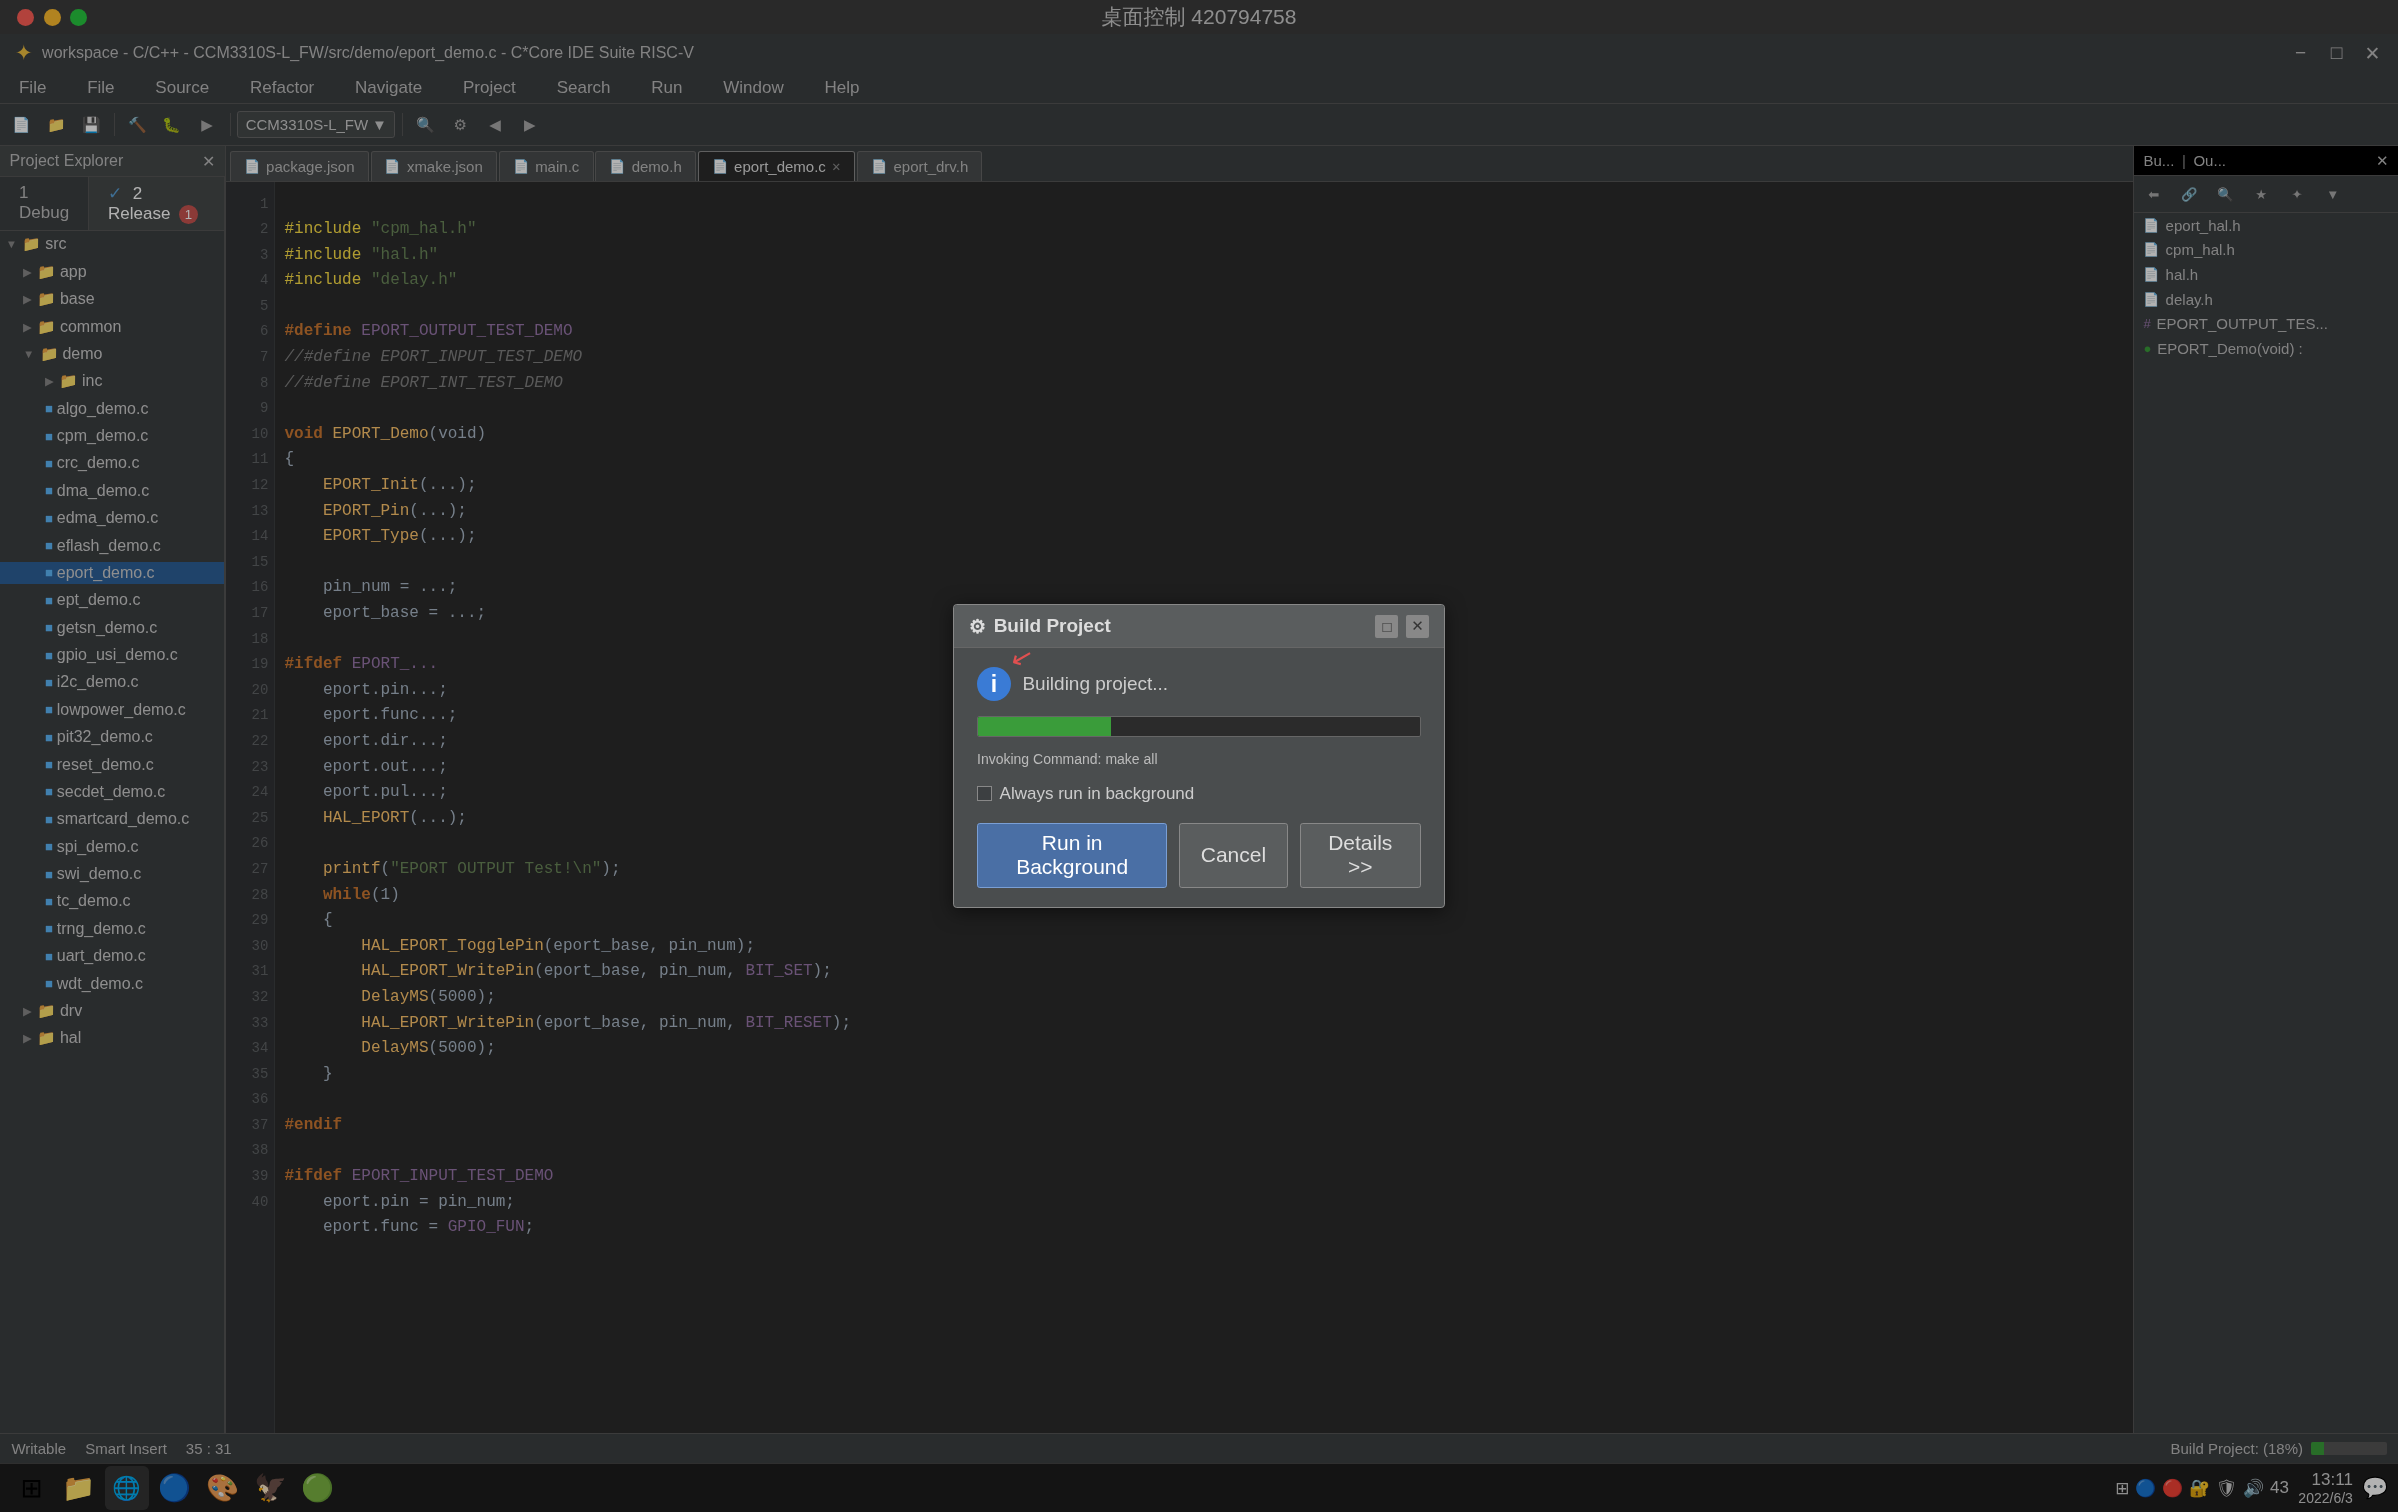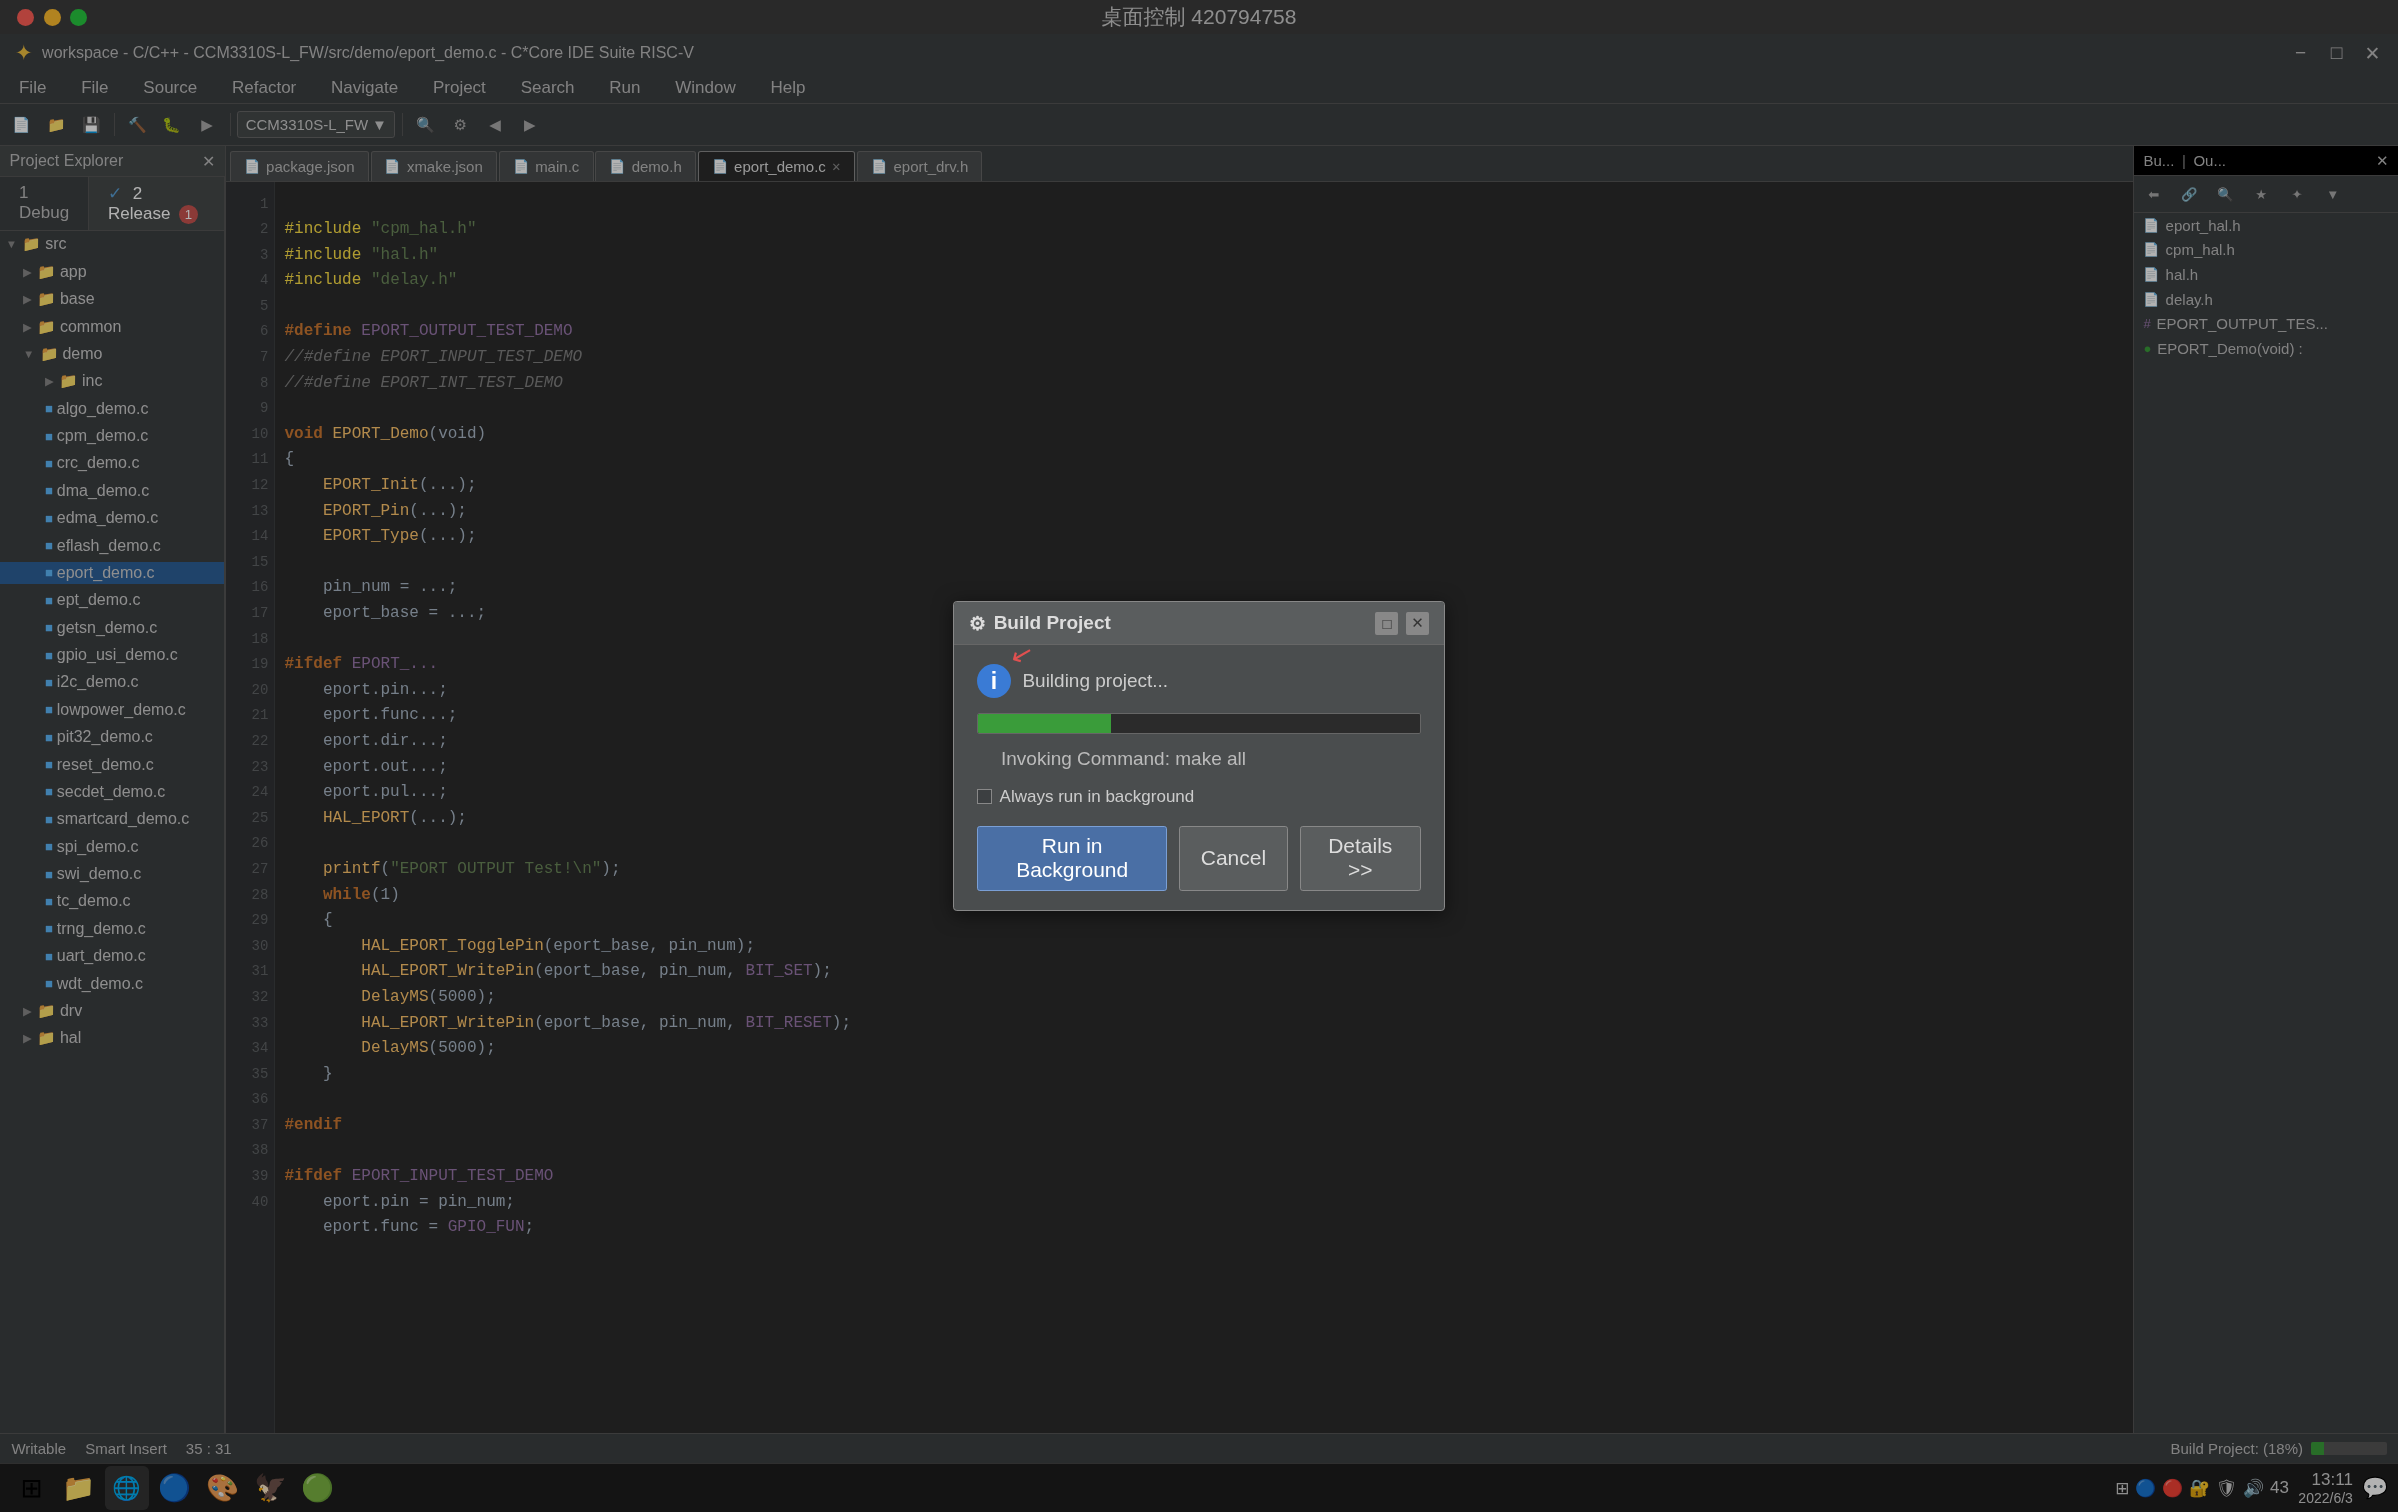--- a/index.html
+++ b/index.html
@@ -71,21 +71,21 @@
       display: flex; align-items: center; justify-content: center;
     }
 
     
     .menubar {
       height: 32px;
       background: #3c3f41;
       display: flex;
       align-items: center;
       padding: 0 7.6px;
-      gap: 12px;
+      gap: 18px;
       border-bottom: 0.9px solid #555;
     }
     .menu-item {
       padding: 3.8px 11.4px;
       color: #bbb;
       font-size: 17px;
       cursor: pointer;
       border-radius: 2.8px;
     }
 
@@ -375,23 +375,22 @@
       overflow: hidden;
       border: 0.9px solid #666;
     }
     .progress-bar-fill {
       height: 100%;
       background: #3a9c3a;
       width: 30%;
     }
     .invoking-text {
       color: #bbb;
-      font-size: 19px;
+      font-size: 14px;
       margin-bottom: 17px;
-      margin-left: 24px;
     }
     .checkbox-row {
       display: flex; align-items: center; gap: 7.6px;
       margin-bottom: 19px;
       color: #ccc;
       font-size: 17px;
     }
     .dialog-checkbox {
       width: 15px; height: 15px;
       border: 0.9px solid #888;

